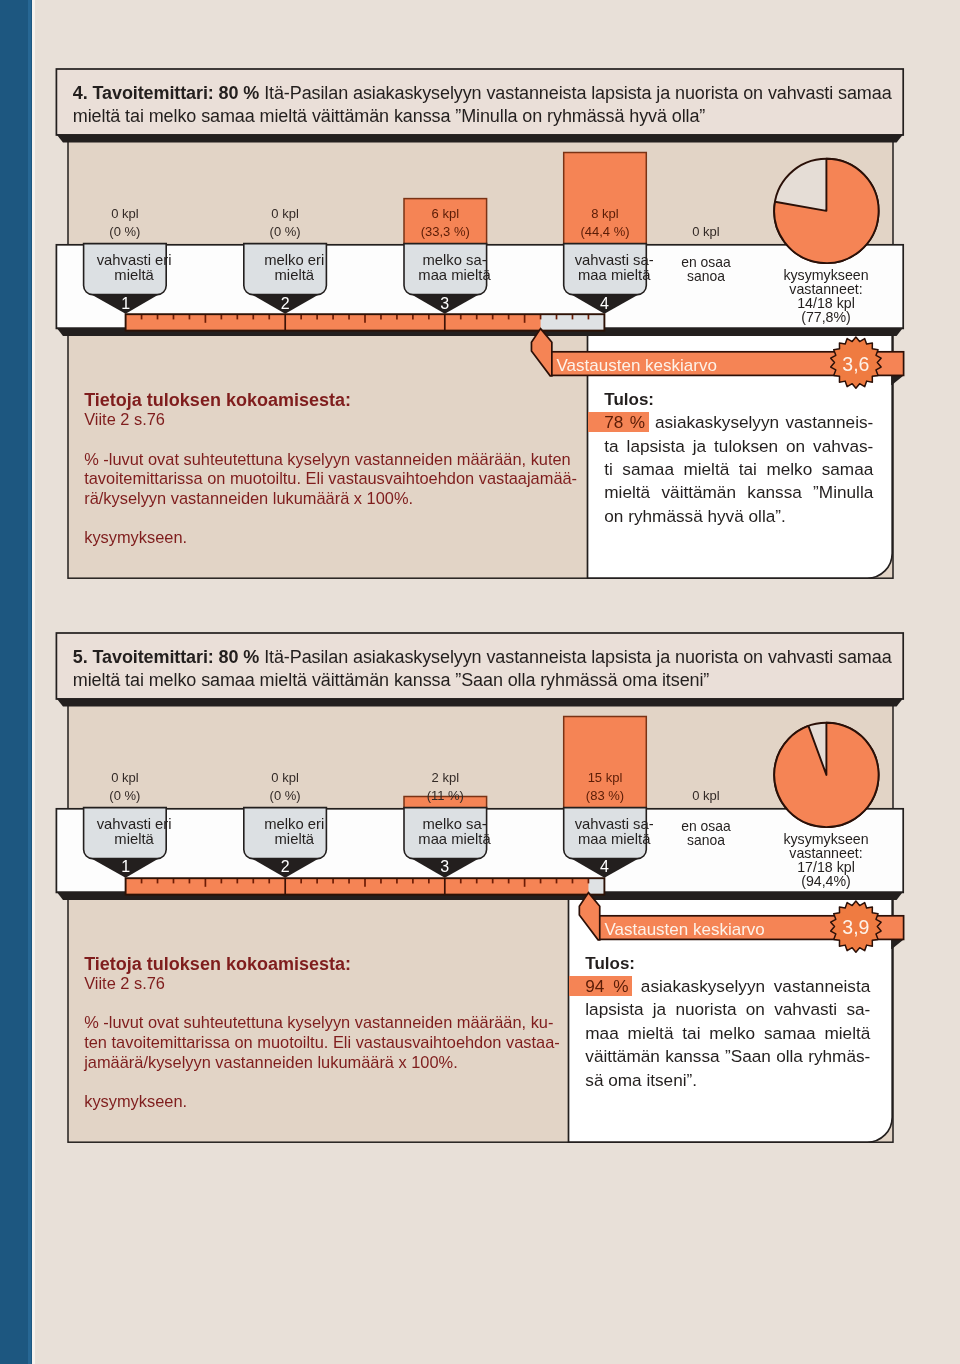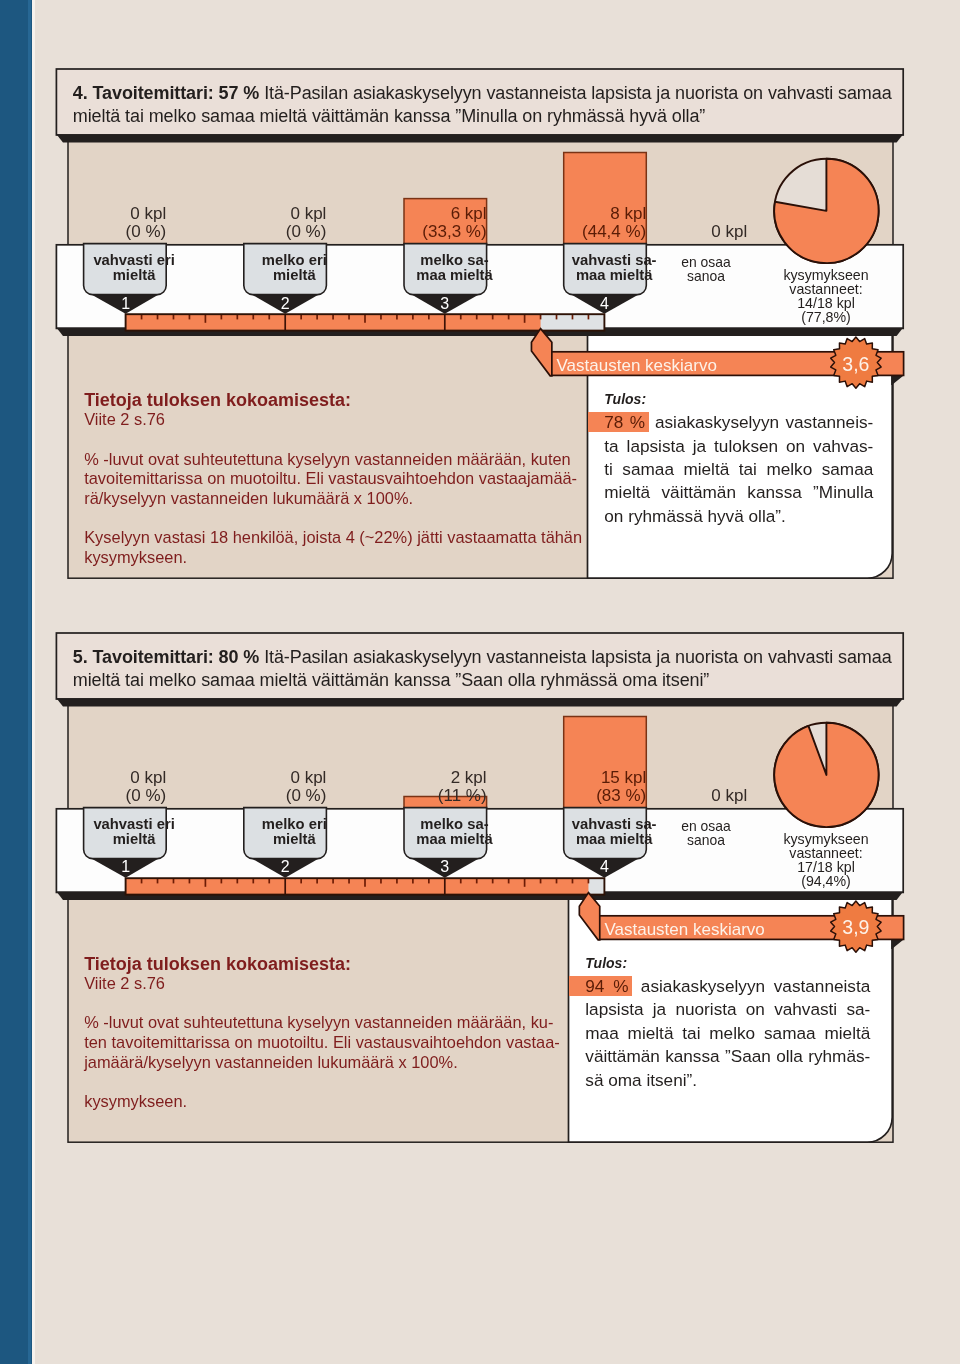--- a/index.html
+++ b/index.html
@@ -6,30 +6,30 @@
   body{width:960px;height:1364px;background:#e8e0d8;font-family:"Liberation Sans",sans-serif;
        overflow:hidden;position:relative;}
   #sidebar{position:absolute;left:0;top:0;width:32px;height:1364px;background:#1d5780;}
   #sidebar-hi{position:absolute;left:28px;top:0;width:3px;height:1364px;background:#276794;}
   #sidebar-edge{position:absolute;left:32px;top:0;width:3px;height:1364px;background:#f7f2ed;}
   .panel{position:absolute;left:0;width:960px;height:580px;}
   .gfx{position:absolute;left:0;top:0;overflow:visible;z-index:1;}
   .hdr-text{position:absolute;z-index:2;left:72.8px;width:824px;font-size:18px;line-height:23px;
             color:#231f1e;letter-spacing:-0.1px;}
   .hdr-text b{font-weight:bold;}
-  .kpl{position:absolute;z-index:2;width:82.6px;text-align:right;font-size:17px;line-height:18px;color:#332a26;}
+  .kpl{position:absolute;z-index:2;width:82.6px;text-align:center;font-size:13px;line-height:18px;color:#332a26;}
   .kpl.inbar{color:#5a1c06;}
-  .optlab{position:absolute;z-index:2;width:101px;text-align:center;font-size:14.8px;line-height:14.8px;color:#231f1e;font-weight:bold;}
+  .optlab{position:absolute;z-index:2;width:101px;text-align:center;font-size:14.8px;line-height:14.8px;color:#231f1e;}
   .optnum{position:absolute;z-index:2;width:40px;text-align:center;font-size:16px;line-height:16px;color:#ffffff;}
   .noans{position:absolute;z-index:2;width:120px;text-align:center;font-size:13.9px;line-height:13.7px;color:#231f1e;}
   .pielab{position:absolute;z-index:2;width:160px;text-align:center;font-size:14.2px;line-height:14.1px;color:#231f1e;}
   .infobox{position:absolute;z-index:2;font-size:16.4px;line-height:19.6px;color:#7f1d1d;}
   .infobox .t{font-weight:bold;font-size:18px;}
   .resbox{position:absolute;z-index:2;font-size:17.2px;line-height:23.4px;color:#231f1e;}
-  .resbox .t{font-weight:bold;display:block;font-size:14px;line-height:23.4px;font-style:italic;}
+  .resbox .t{font-weight:bold;display:block;font-size:17px;line-height:23.4px;}
   .resbox .jl{text-align:justify;text-align-last:justify;white-space:nowrap;}
   .resbox .jl.last{text-align-last:left;}
   .infobox .ln{white-space:nowrap;}
   .infobox .sp{height:19.6px;}
   .hl{background:#f58455;color:#5a1c06;white-space:nowrap;
       margin-left:-15.9px;padding:0 3.7px 0 15.9px;}
   .banlab{position:absolute;z-index:2;font-size:17px;color:#fdf2e9;white-space:nowrap;text-align:left;}
   .bannum{position:absolute;z-index:2;width:60px;text-align:center;font-size:19.5px;color:#fdf2e9;}
 </style>
 </head>
@@ -89,21 +89,21 @@
         <line x1="540.56" y1="245.2" x2="540.56" y2="250.40" stroke="#6d1c05" stroke-width="1.7"></line>
         <line x1="556.52" y1="245.2" x2="556.52" y2="250.40" stroke="#6d1c05" stroke-width="1.7"></line>
         <line x1="572.48" y1="245.2" x2="572.48" y2="250.40" stroke="#6d1c05" stroke-width="1.7"></line>
         <line x1="588.44" y1="245.2" x2="588.44" y2="250.40" stroke="#6d1c05" stroke-width="1.7"></line>
         <rect x="125.6" y="245.2" width="478.79999999999995" height="16.400000000000034" fill="none" stroke="#2d1206" stroke-width="1.9"></rect>
         <path d="M 891.2 306.4 L 903.6 306.4 L 891.9 316 L 891.2 316 Z" fill="#231f1e"></path>
         <rect x="551.16" y="282.8" width="352.44" height="23.599999999999966" fill="#f58455" stroke="#2c1008" stroke-width="1.7"></rect>
         <path d="M 540.56 259.60 L 551.86 273.30 L 551.86 306.80 L 550.16 306.80 L 531.46 281.90 L 531.46 273.30 Z" fill="#f58455" stroke="#2c1008" stroke-width="1.7" stroke-linejoin="miter"></path>
         <path d="M 855.90,268.00 L 859.62,272.53 L 864.66,269.54 L 866.60,275.07 L 872.36,273.99 L 872.29,279.84 L 878.07,280.80 L 876.01,286.28 L 881.11,289.15 L 877.30,293.60 L 881.11,298.05 L 876.01,300.92 L 878.07,306.40 L 872.29,307.36 L 872.36,313.21 L 866.60,312.13 L 864.66,317.66 L 859.62,314.67 L 855.90,319.20 L 852.18,314.67 L 847.14,317.66 L 845.20,312.13 L 839.44,313.21 L 839.51,307.36 L 833.73,306.40 L 835.79,300.92 L 830.69,298.05 L 834.50,293.60 L 830.69,289.15 L 835.79,286.28 L 833.73,280.80 L 839.51,279.84 L 839.44,273.99 L 845.20,275.07 L 847.14,269.54 L 852.18,272.53 Z" fill="#ef7b41" stroke="#2c1008" stroke-width="1.5" stroke-linejoin="round"></path>
       </svg>
-      <div class="hdr-text" style="top:13.3px"><b>4. Tavoitemittari: 57 %</b> Itä-Pasilan asiakaskyselyyn vastanneista lapsista ja nuorista on vahvasti samaa mieltä tai melko samaa mieltä väittämän kanssa ”Minulla on ryhmässä hyvä olla”</div>
+      <div class="hdr-text" style="top:13.3px"><b>4. Tavoitemittari: 80 %</b> Itä-Pasilan asiakaskyselyyn vastanneista lapsista ja nuorista on vahvasti samaa mieltä tai melko samaa mieltä väittämän kanssa ”Minulla on ryhmässä hyvä olla”</div>
       <div class="kpl" style="left:83.6px;top:135.94px"><span>0 kpl</span><br><span>(0 %)</span></div>
       <div class="optlab" style="left:83.6px;top:183.97px">vahvasti eri<br>mieltä</div>
       <div class="optnum" style="left:105.6px;top:226.46px">1</div>
       <div class="kpl" style="left:243.8px;top:135.94px"><span>0 kpl</span><br><span>(0 %)</span></div>
       <div class="optlab" style="left:243.8px;top:183.97px">melko eri<br>mieltä</div>
       <div class="optnum" style="left:265.2px;top:226.46px">2</div>
       <div class="kpl inbar" style="left:404px;top:135.94px"><span>6 kpl</span><br><span>(33,3 %)</span></div>
       <div class="optlab" style="left:404px;top:183.97px">melko sa-<br>maa mieltä</div>
       <div class="optnum" style="left:424.79999999999995px;top:226.46px">3</div>
       <div class="kpl inbar" style="left:563.7px;top:135.94px"><span>8 kpl</span><br><span>(44,4 %)</span></div>
@@ -116,21 +116,20 @@
         <div class="t">Tietoja tuloksen kokoamisesta:</div>
         <div>Viite 2 s.76</div>
         <div class="sp"></div>
         <div>
           <div class="ln">% -luvut ovat suhteutettuna kyselyyn vastanneiden määrään, kuten</div>
           <div class="ln">tavoitemittarissa on muotoiltu. Eli vastausvaihtoehdon vastaajamää-</div>
           <div class="ln">rä/kyselyyn vastanneiden lukumäärä x 100%.</div>
         </div>
         <div class="sp"></div>
         <div>
-          <div class="ln">Kyselyyn vastasi 18 henkilöä, joista 4 (~22%) jätti vastaamatta tähän</div>
           <div class="ln">kysymykseen.</div>
         </div>
       </div>
       <div class="resbox" style="left:604.3px;top:318.6px;width:269px">
         <div class="t">Tulos:</div>
         <div class="jl"><span class="hl">78&nbsp;%</span> <span>asiakaskyselyyn vastanneis-</span></div>
         <div class="jl">ta lapsista ja tuloksen on vahvas-</div>
         <div class="jl">ti samaa mieltä tai melko samaa</div>
         <div class="jl">mieltä väittämän kanssa ”Minulla</div>
         <div class="jl last">on ryhmässä hyvä olla”.</div>

